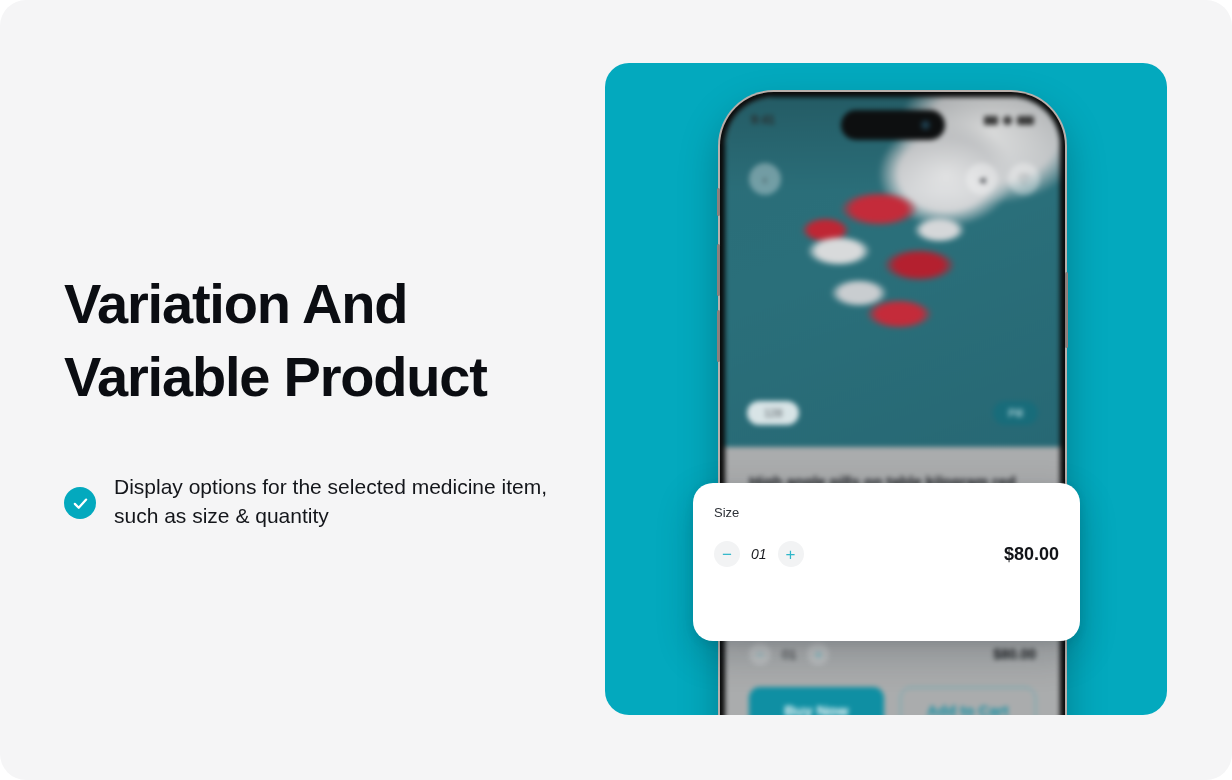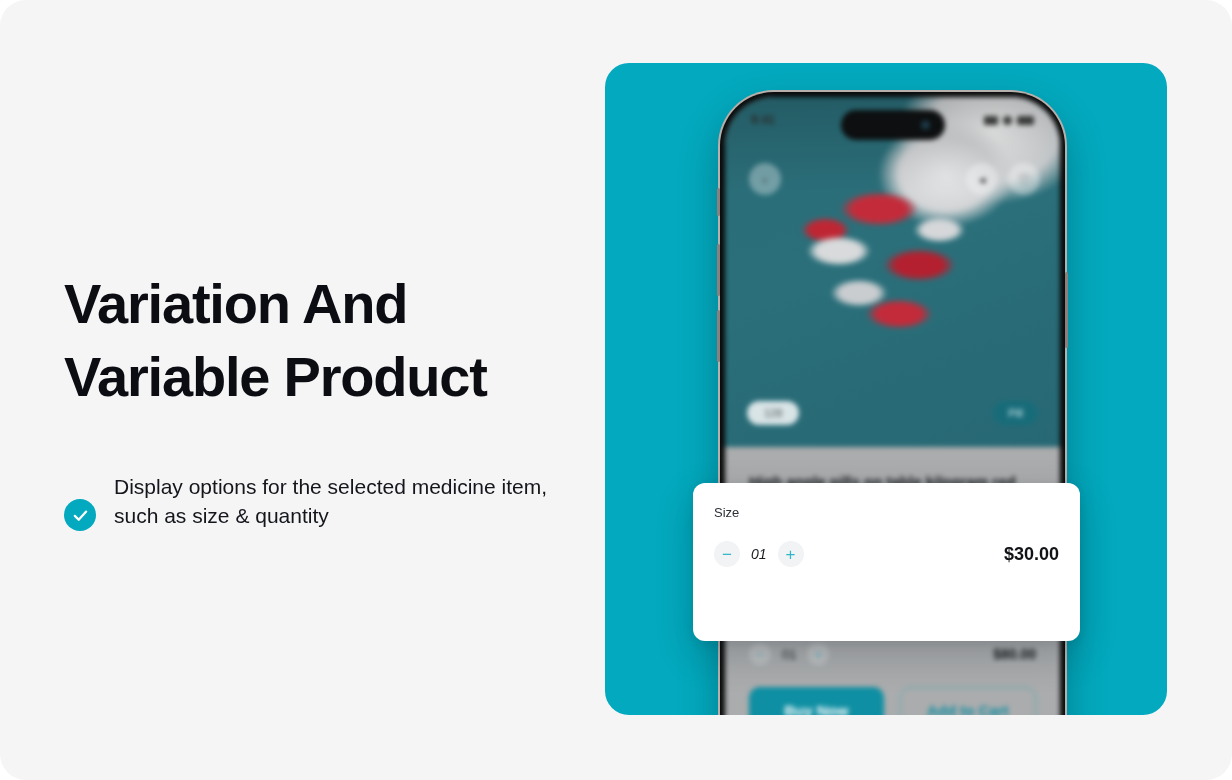--- a/index.html
+++ b/index.html
@@ -27,21 +27,21 @@
   .headline {
     font-size:56px;
     line-height:1.3;
     font-weight:bold;
     letter-spacing:-1.2px;
     color:#0b0d12;
     white-space:pre-line;
   }
   .feature {
     display:flex;
-    align-items:flex-end;
+    align-items:center;
     gap:18px;
     margin-top:58px;
   }
   .check-badge {
     flex:0 0 auto;
     width:32px; height:32px;
     border-radius:50%;
     background:#03a9be;
     display:flex; align-items:center; justify-content:center;
     margin-top:4px;
@@ -218,21 +218,21 @@
     background:transparent; color:#0f8fa3;
     border:1.5px solid #59a9b5;
   }
 
   
   .float-card {
     position:absolute;
     left:693px; top:483px;
     width:387px; height:158px;
     background:#ffffff;
-    border-radius:12px;
+    border-radius:20px;
     box-shadow:0 14px 38px rgba(10,25,35,.20), 0 3px 10px rgba(10,25,35,.08);
     padding:22px 21px 0;
   }
   .size-label {
     font-size:13px; color:#2d3137;
     margin-bottom:10px;
   }
   .size-select {
     height:45px;
     border:1px solid #e6e7e9;
@@ -342,17 +342,17 @@
   <div class="float-card">
     <div class="size-label">Size</div>
 
 
     <div class="qty-row">
       <div class="stepper">
         <span class="step-btn">−</span>
         <span class="qty-value">01</span>
         <span class="step-btn">+</span>
       </div>
-      <span class="price">$30.00</span>
+      <span class="price">$80.00</span>
     </div>
   </div>
 
 </div>
 
 </body></html>

